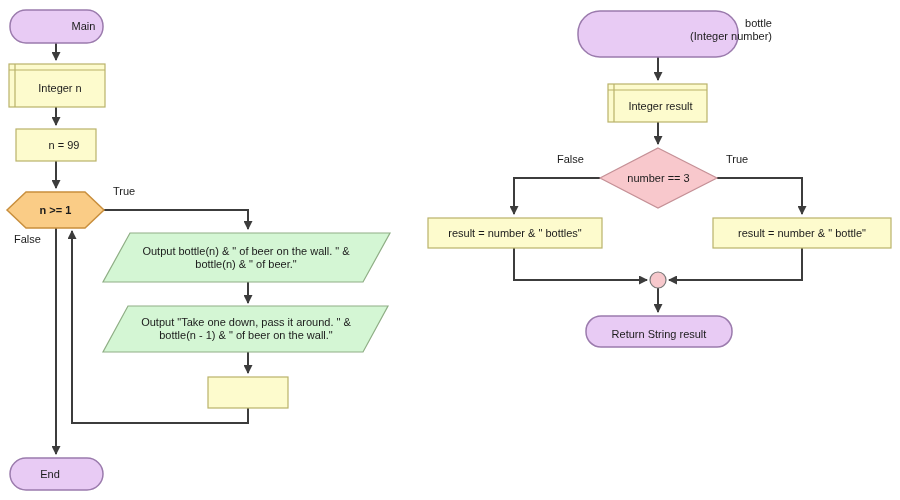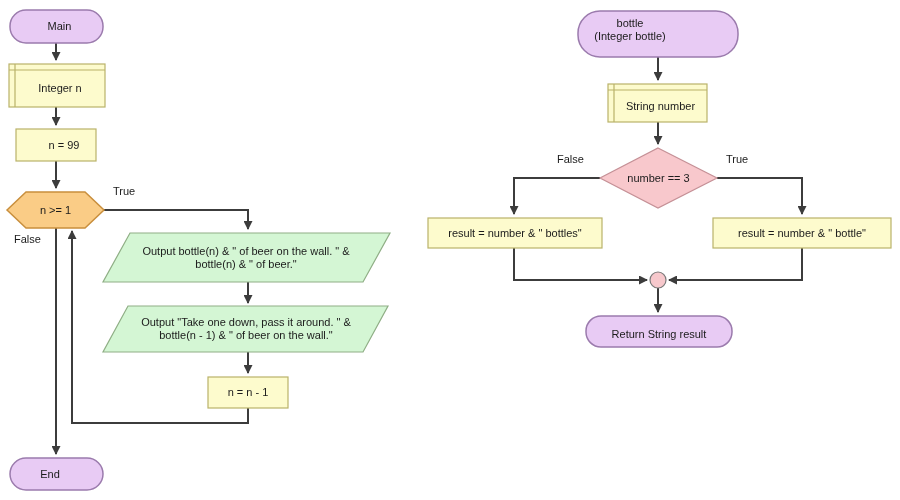--- a/index.html
+++ b/index.html
@@ -86,52 +86,51 @@
 
     <rect x="428" y="218" width="174" height="30" stroke-width="1.2" fill="#FDFBCD" stroke="#B9B269"></rect>
 
     <rect x="713" y="218" width="178" height="30" stroke-width="1.2" fill="#FDFBCD" stroke="#B9B269"></rect>
 
     <circle cx="658" cy="280" r="8" stroke-width="1.2" fill="#F7C8CC" stroke="#7A7A7A"></circle>
 
     <rect x="586" y="316" width="146" height="31" rx="15" stroke-width="1.5" fill="#E8CBF4" stroke="#9B7BAD"></rect>
   </svg>
 
-  <div class="node-text" style="left:10px; top:10px; width:99px; height:33px;">Main</div>
+  <div class="node-text" style="left:10px; top:10px; width:99px; height:33px;padding-left:24px;">Main</div>
 
   <div class="node-text" style="left:15px; top:70px; width:90px; height:37px;">Integer n</div>
 
   <div class="node-text" style="left:16px; top:129px; width:96px; height:32px;">n = 99</div>
 
-  <div class="node-text" style="left:7px; top:192px; width:97px; height:36px;">n &gt;= 1</div>
+  <div class="node-text" style="left:7px; top:192px; width:97px; height:36px;font-weight:bold;">n &gt;= 1</div>
 
   <div class="edge-label" style="left:113px; top:185px;">True</div>
 
   <div class="edge-label" style="left:14px; top:233px;">False</div>
 
   <div class="node-text" style="left:105px; top:233px; width:282px; height:49px;">
     <span>Output bottle(n) &amp; " of beer on the wall. " &amp;</span>
     <span>bottle(n) &amp; " of beer."</span>
   </div>
 
   <div class="node-text" style="left:105px; top:306px; width:282px; height:46px;">
     <span>Output "Take one down, pass it around. " &amp;</span>
     <span>bottle(n - 1) &amp; " of beer on the wall."</span>
   </div>
 
-  <div class="node-text" style="left:208px; top:377px; width:80px; height:31px;">n = n - 1</div>
 
   <div class="node-text" style="left:10px; top:458px; width:80px; height:32px;">End</div>
 
-  <div class="node-text" style="left:550px; top:11px; width:160px; height:38px;">
+  <div class="node-text" style="left:612px; top:11px; width:160px; height:38px;align-items:flex-end;">
     <span>bottle</span>
-    <span>(Integer bottle)</span>
+    <span>(Integer number)</span>
   </div>
 
-  <div class="node-text" style="left:614px; top:90px; width:93px; height:32px;">String number</div>
+  <div class="node-text" style="left:614px; top:90px; width:93px; height:32px;">Integer result</div>
 
   <div class="node-text" style="left:600px; top:148px; width:117px; height:60px;">number == 3</div>
 
   <div class="edge-label" style="left:557px; top:153px;">False</div>
 
   <div class="edge-label" style="left:726px; top:153px;">True</div>
 
   <div class="node-text" style="left:428px; top:218px; width:174px; height:30px;">result = number &amp; " bottles"</div>
 
   <div class="node-text" style="left:713px; top:218px; width:178px; height:30px;">result = number &amp; " bottle"</div>

